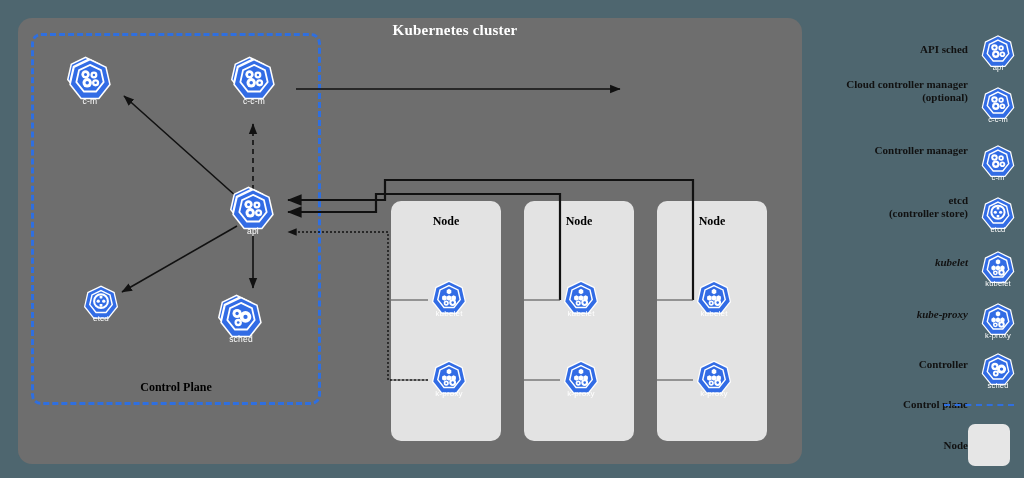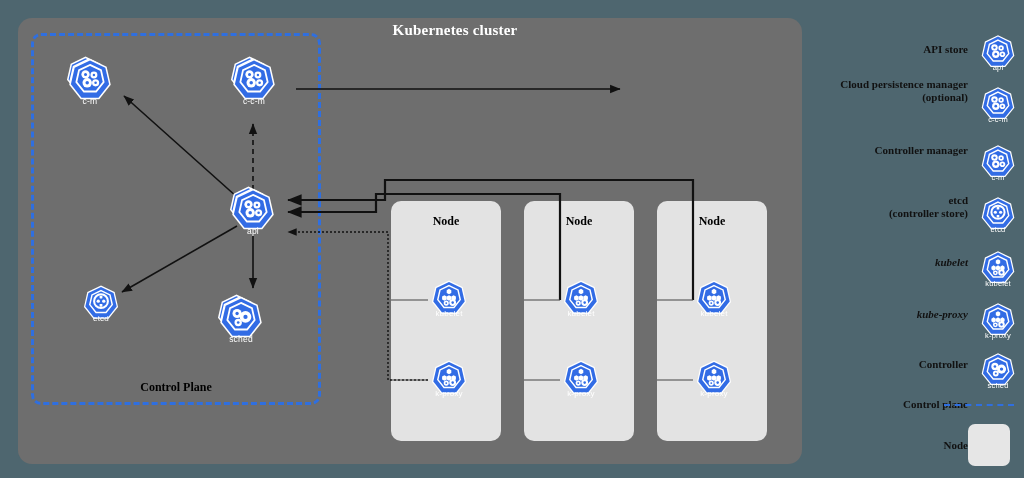--- a/index.html
+++ b/index.html
@@ -374,21 +374,21 @@
       </g>
       <circle cx="44" cy="61" r="2" fill="#326ce5"></circle>
       <circle cx="58" cy="60" r="2.8" fill="#326ce5"></circle>
     </svg>
     <div class="klabel">k-proxy</div>
     </div>
 
   <div class="legend">
 
     <div class="legend-row" style="top:30px;height:48px;">
-      <div class="legend-label" style="top:13px;">API store</div>
+      <div class="legend-label" style="top:13px;">API sched</div>
       <div class="legend-icon kicon" style="top:0;width:44px;height:44px;" id="lg-api">
     <svg viewBox="0 0 100 100" preserveAspectRatio="xMidYMid meet">
 
       <path d="M50.00,12.00 L79.71,26.31 L87.05,58.46 L66.49,84.24 L33.51,84.24 L12.95,58.46 L20.29,26.31 Z" fill="#fff"></path>
       <path d="M50.00,15.00 L77.36,28.18 L84.12,57.79 L65.19,81.53 L34.81,81.53 L15.88,57.79 L22.64,28.18 Z" fill="#326ce5"></path>
       <path d="M50.00,23.00 L69.55,32.41 L74.37,53.56 L60.85,70.52 L39.15,70.52 L25.63,53.56 L30.45,32.41 Z" fill="none" stroke="#fff" stroke-width="3.2"></path>
 
     <g fill="#fff">
       <circle cx="42" cy="40" r="7.4"></circle>
       <circle cx="57" cy="41" r="6.2"></circle>
@@ -399,21 +399,21 @@
     <circle cx="57" cy="41" r="2.2" fill="#326ce5"></circle>
     <circle cx="45" cy="55" r="3.1" fill="#326ce5"></circle>
     <circle cx="60" cy="55" r="2.3" fill="#326ce5"></circle>
     </svg>
     <div class="klabel">api</div>
         </div>
     </div>
 
     <div class="legend-row" style="top:74px;height:62px;">
       <div class="legend-label" style="top:4px;">
-        <span>Cloud persistence manager</span>
+        <span>Cloud controller manager</span>
         <span class="ital">(optional)</span>
       </div>
       <div class="legend-icon kicon" style="top:8px;width:44px;height:44px;" id="lg-ccm">
     <svg viewBox="0 0 100 100" preserveAspectRatio="xMidYMid meet">
 
       <path d="M50.00,12.00 L79.71,26.31 L87.05,58.46 L66.49,84.24 L33.51,84.24 L12.95,58.46 L20.29,26.31 Z" fill="#fff"></path>
       <path d="M50.00,15.00 L77.36,28.18 L84.12,57.79 L65.19,81.53 L34.81,81.53 L15.88,57.79 L22.64,28.18 Z" fill="#326ce5"></path>
       <path d="M50.00,23.00 L69.55,32.41 L74.37,53.56 L60.85,70.52 L39.15,70.52 L25.63,53.56 L30.45,32.41 Z" fill="none" stroke="#fff" stroke-width="3.2"></path>
 
     <g fill="#fff">

